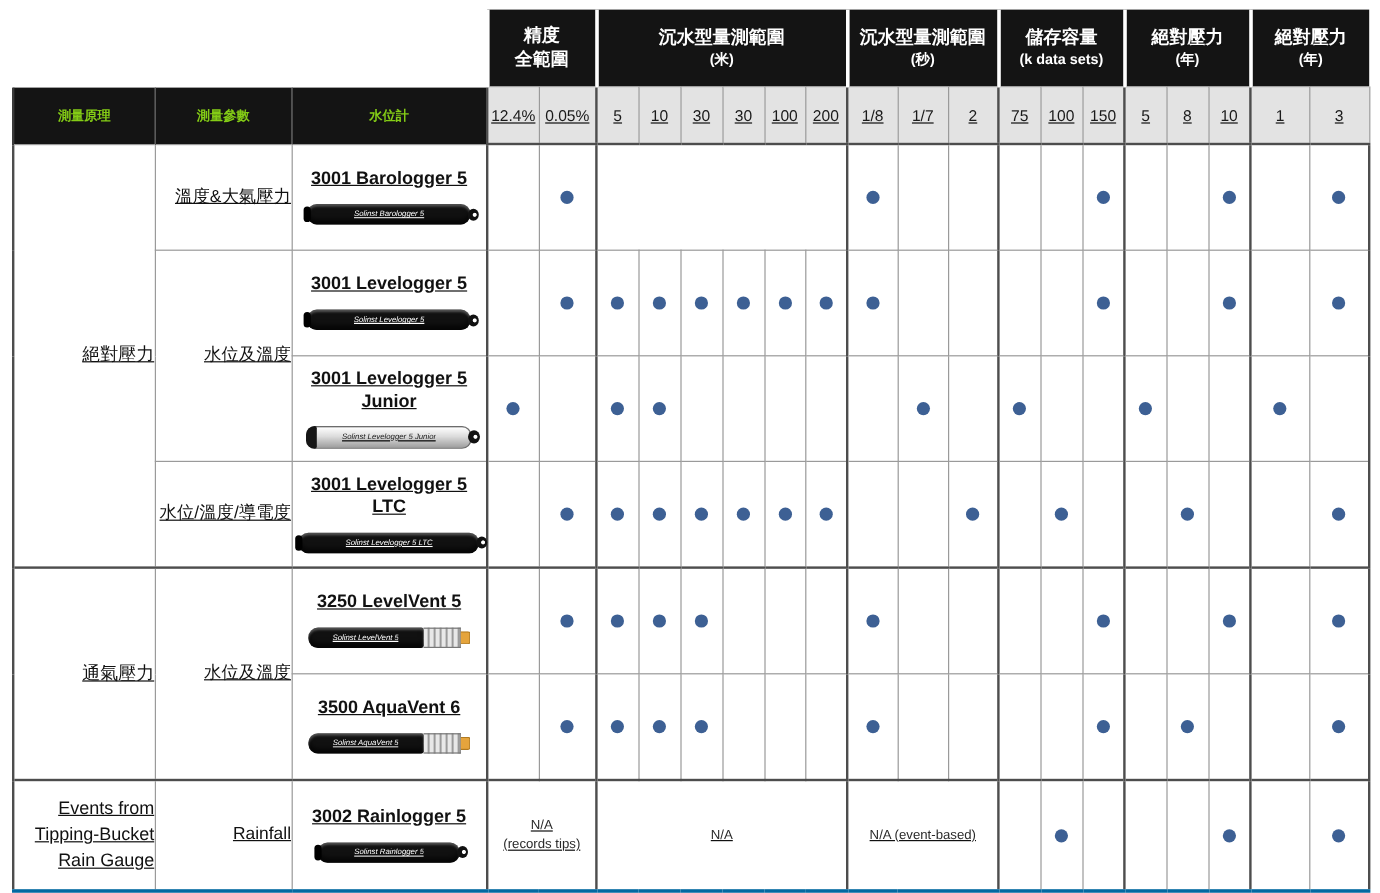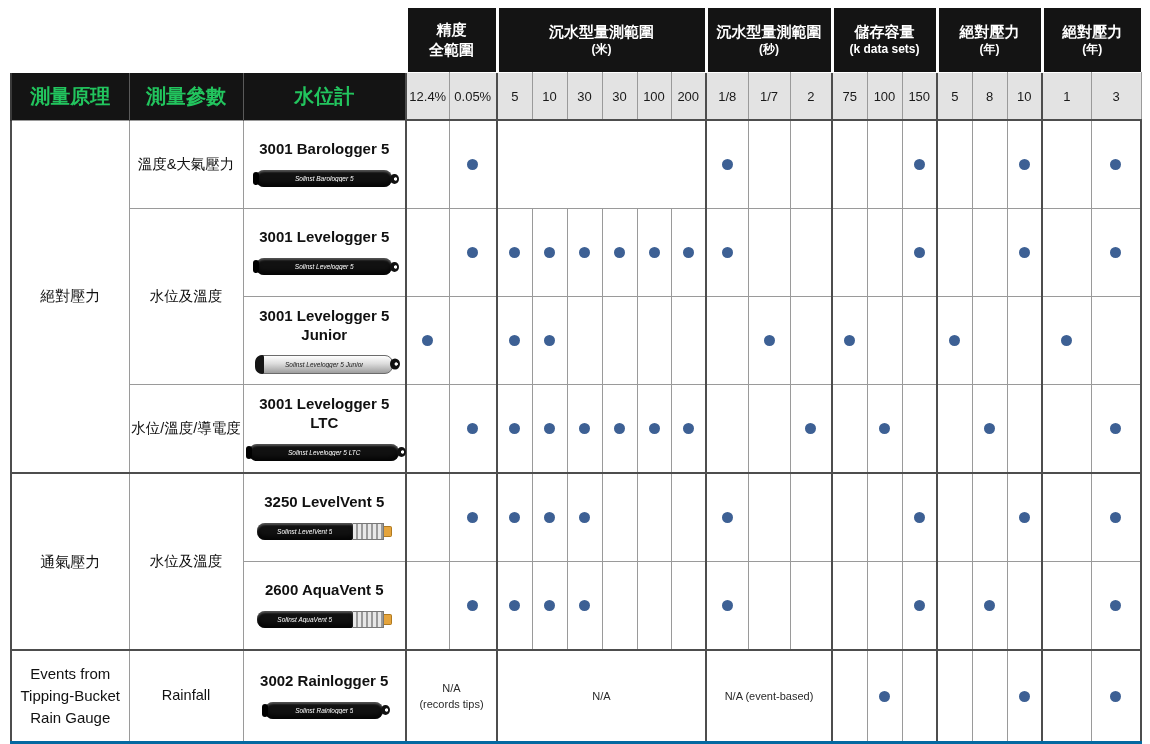--- a/index.html
+++ b/index.html
@@ -1,39 +1,39 @@
 <!DOCTYPE html>
 <html><head>
 <meta charset="utf-8">
 <style>
   html,body{margin:0;padding:0;background:#fff;}
   body{width:1150px;height:744px;overflow:hidden;font-family:"Liberation Sans",sans-serif;color:#111;}
-  table{border-collapse:collapse;table-layout:fixed;width:1130px;margin:8px 0 0 10px;}
+  table{border-collapse:collapse;table-layout:fixed;width:1130px;margin:8px 0 0 10px;text-decoration:underline;}
   th,td{padding:0;vertical-align:middle;text-align:center;}
 
   
   th.spacer{background:#fff;border:none;}
   th.gh{background:#141414;color:#fff;border-left:3px solid #fff;height:64px;vertical-align:middle;}
   .gh-main{font-size:15px;font-weight:bold;line-height:1.35;}
   .gh-sub{font-size:12px;font-weight:bold;line-height:1.3;}
 
   
-  th.bh{background:#141414;color:#22c55e;font-size:20px;font-weight:bold;height:46px;border-left:1px solid #5a5a5a;}
+  th.bh{background:#141414;color:#84cc16;font-size:11px;font-weight:bold;height:46px;border-left:1px solid #5a5a5a;}
   th.bh:first-child{border-left:2px solid #3a3a3a;}
   th.sh{background:#e3e3e3;color:#1a1a1a;font-size:13px;font-weight:normal;height:46px;
         border:1px solid #9a9a9a;border-top:1px solid #fff;border-bottom:2px solid #4d4d4d;}
 
   
   tbody td{border:1px solid #9a9a9a;height:87px;background:#fff;}
   tr.last td{height:90px;border-bottom:4px solid #0369a1;}
   td.gsep,th.gsep{border-left:2px solid #4d4d4d !important;}
   tr.gstart td{border-top:2px solid #4d4d4d;}
   td.ledge{border-left:2px solid #4d4d4d;}
   td.redge{border-right:2px solid #4d4d4d;}
-  td.lcell{font-size:15px;white-space:pre-line;line-height:1.45;}
+  td.lcell{font-size:15px;white-space:pre-line;line-height:1.45;text-align:right;}
   td.param{font-size:14.5px;}
   td.na{font-size:11px;color:#2a2a2a;white-space:pre-line;line-height:1.5;}
   .pname{font-weight:bold;font-size:15px;line-height:1.25;white-space:pre-line;}
   .dot{width:11px;height:11px;border-radius:50%;background:#3d6094;margin:0 auto;}
 
   
   .dev{display:flex;align-items:center;justify-content:center;margin-top:10px;height:20px;}
   .dbody{position:relative;height:17px;border-radius:8px;display:flex;align-items:center;justify-content:center;}
   .dlabel{font-size:6.5px;font-style:italic;text-decoration:underline;white-space:nowrap;overflow:hidden;max-width:92%;}
   .st-black .dbody{width:136px;background:#111;
@@ -370,21 +370,21 @@
         <td>
           <div class="dot" style="background: rgb(61, 96, 148);"></div>
         </td>
         <td class="gsep"></td>
         <td class="redge">
           <div class="dot" style="background: rgb(61, 96, 148);"></div>
         </td>
       </tr>
       <tr>
         <td>
-          <div class="pname">2600 AquaVent 5</div>
+          <div class="pname">3500 AquaVent 6</div>
           <div class="dev st-vent">
             <span class="vbody">
               <span class="dlabel">Solinst  AquaVent 5</span>
             </span>
             <span class="vcollar"></span>
             <span class="vtip"></span>
           </div>
         </td>
         <td class="gsep"></td>
         <td>

